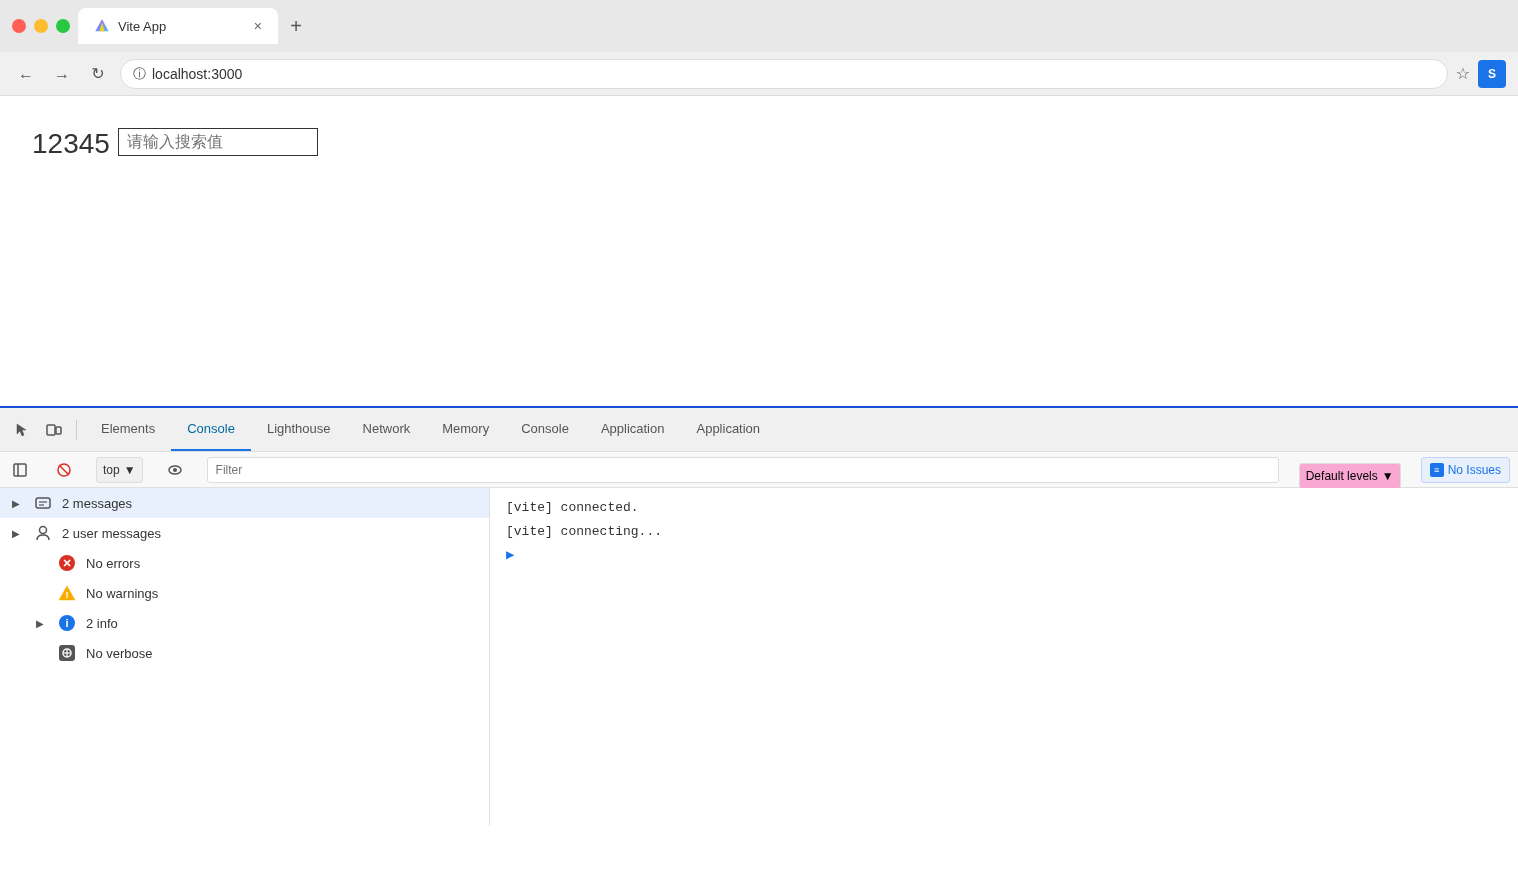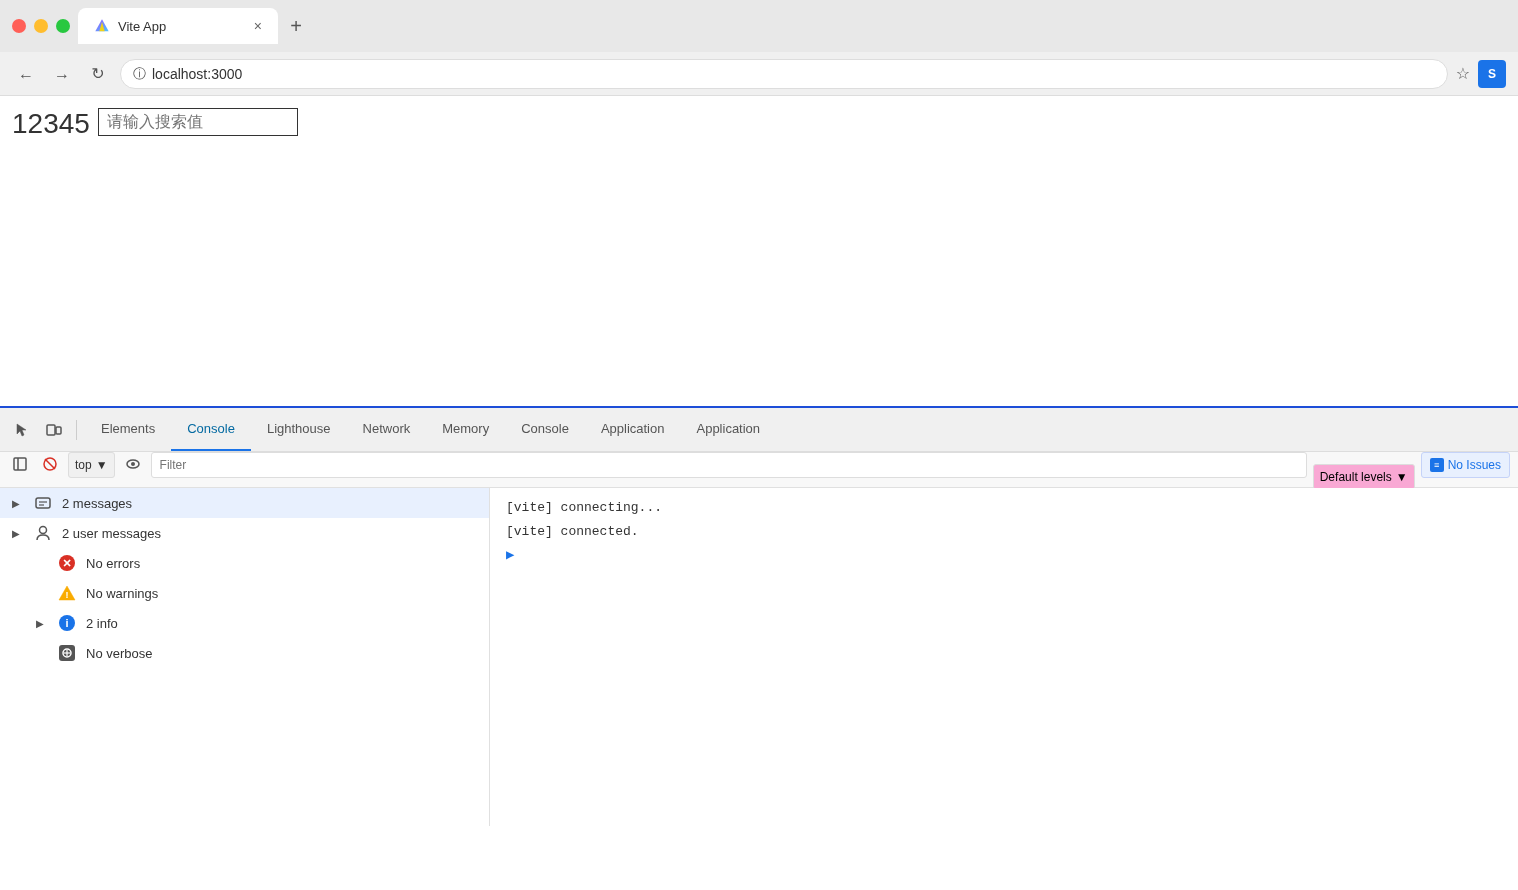--- a/index.html
+++ b/index.html
@@ -123,21 +123,21 @@
       justify-content: center;
       color: white;
       font-size: 12px;
       font-weight: bold;
     }
 
     
     .page-content {
       background: #fff;
       height: 310px;
-      padding: 12px;
+      padding: 32px;
       display: flex;
       align-items: flex-start;
       gap: 8px;
     }
     .page-number {
       font-size: 28px;
       color: #333;
       font-weight: normal;
     }
     .search-input {
@@ -204,22 +204,23 @@
     .dt-tab.active {
       color: #0369a1;
       border-bottom: 2px solid #1a73e8;
     }
 
     
     .console-bar {
       background: #f8f8f8;
       height: 36px;
       display: flex;
+      align-items: center;
       padding: 0 8px;
-      gap: 6px;
+      gap: 20px;
       border-bottom: 1px solid #e0e0e0;
     }
     .cb-icon-btn {
       width: 24px;
       height: 24px;
       display: flex;
       align-items: center;
       justify-content: center;
       cursor: pointer;
       border-radius: 3px;
@@ -598,24 +599,24 @@
             </svg>
           </div>
         </span>
         <span class="filter-label">No verbose</span>
       </div>
 
     </div>
 
     <div class="right-panel">
       <div class="console-line">
+        <span>[vite] connected.</span>
+      </div>
+      <div class="console-line">
         <span>[vite] connecting...</span>
-      </div>
-      <div class="console-line">
-        <span>[vite] connected.</span>
       </div>
       <div class="console-line">
         <span class="console-prompt">▶</span>
       </div>
     </div>
 
   </div>
 </div>
 
 </body></html>

